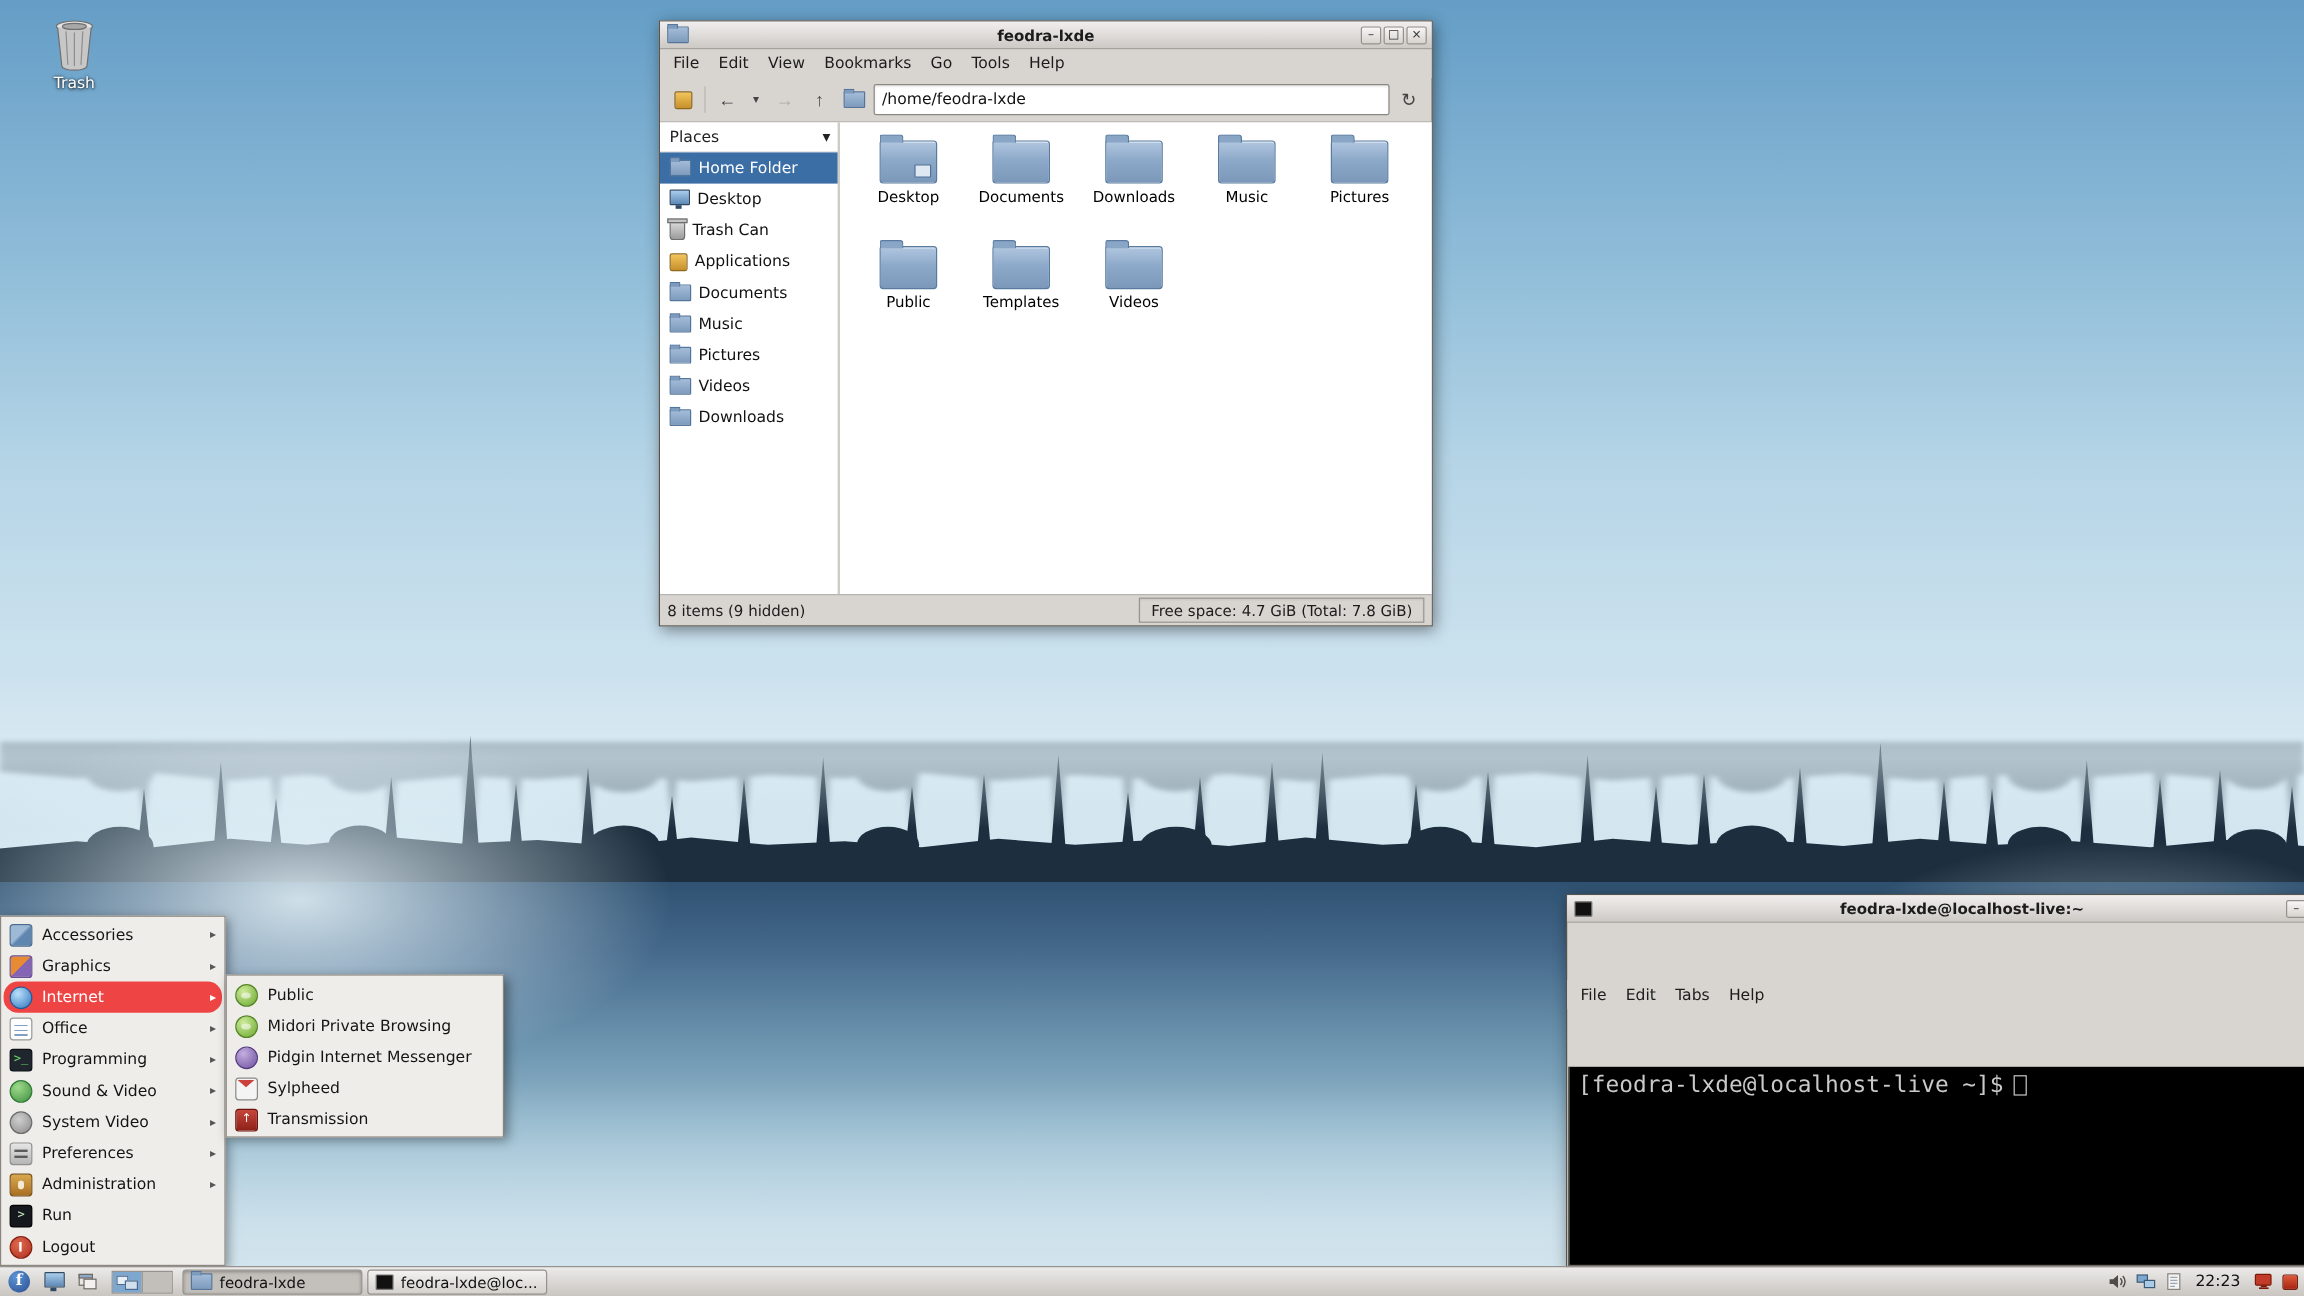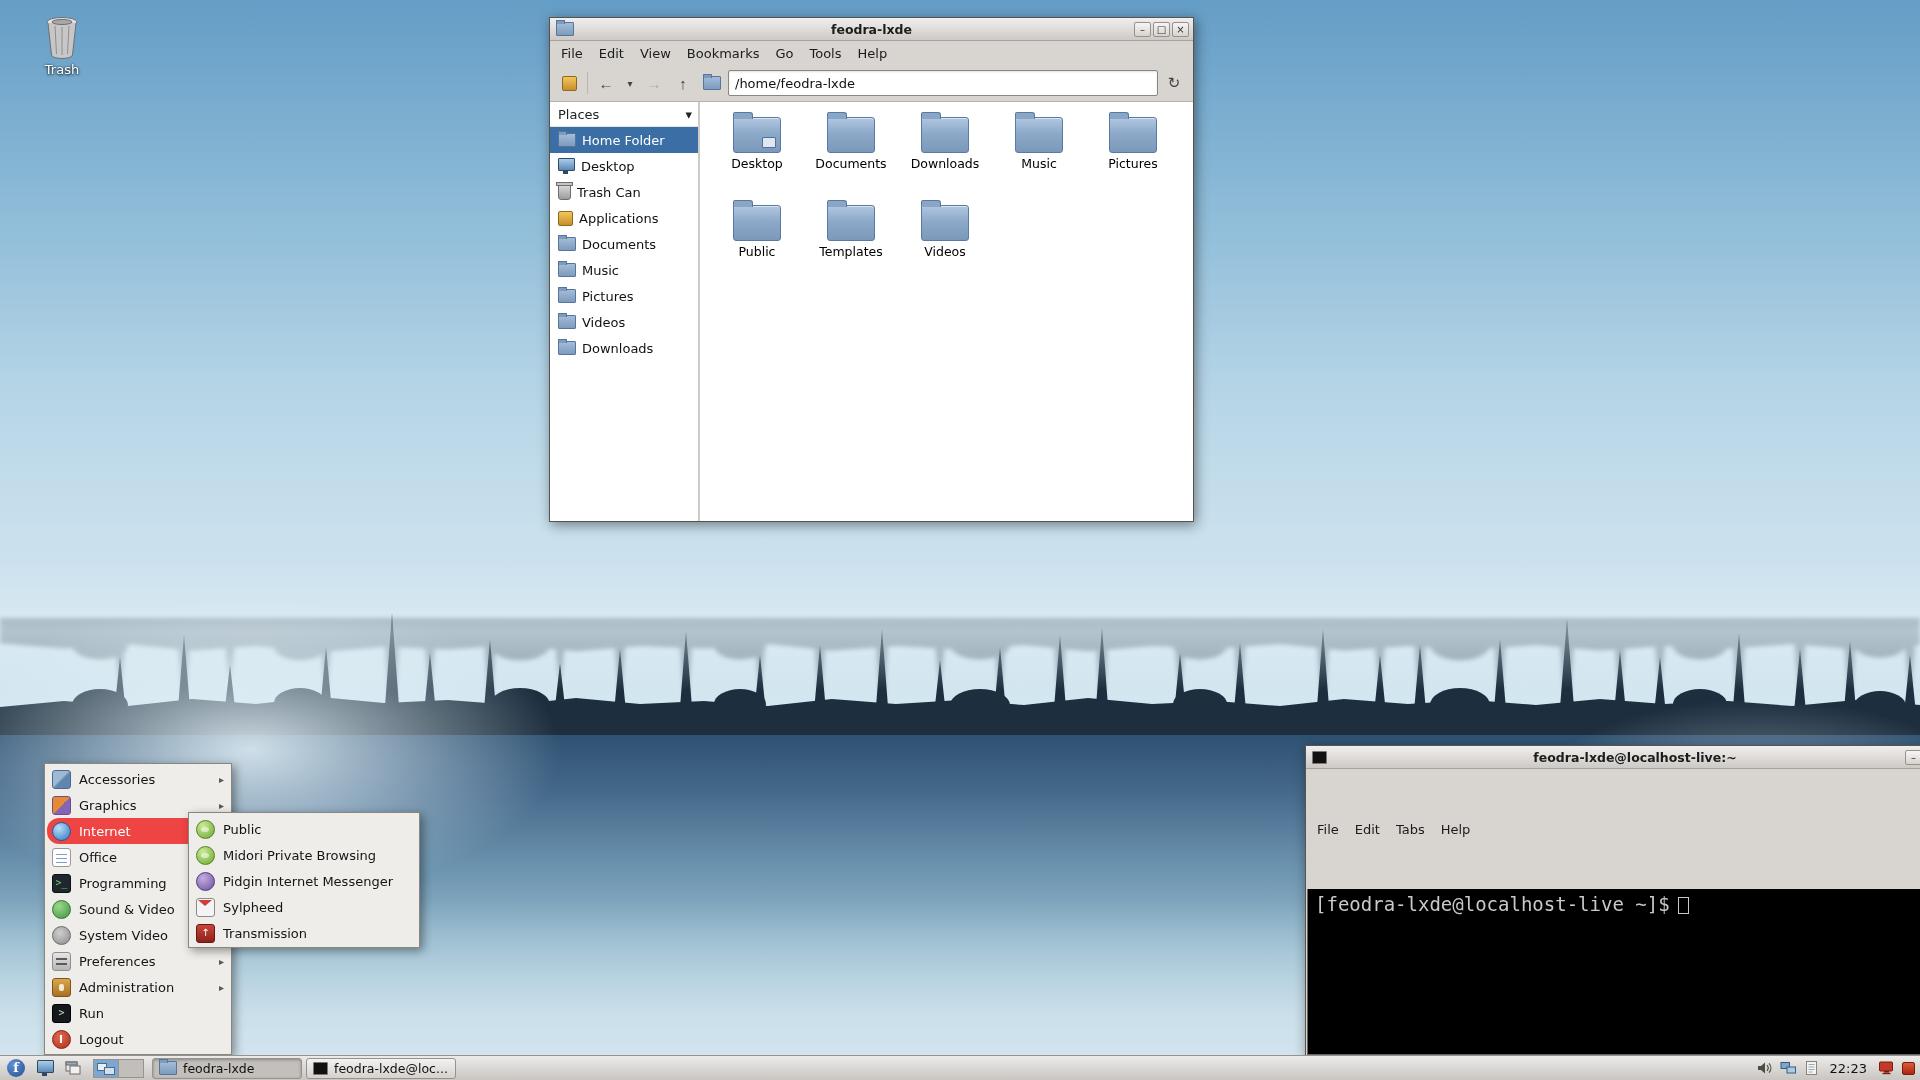--- a/index.html
+++ b/index.html
@@ -89,21 +89,21 @@
   .itermsq{display:inline-block;width:13px;height:11px;flex:none;background:#111;border:1px solid #777;border-radius:1px;}
 
   
   .term{left:1305px;top:745px;width:658px;height:310px;gap:48px;}
   .termbody{flex:1;background:#000;border:1px solid #6a6661;border-top:none;margin:0 1px 1px;
     font-family:"DejaVu Sans Mono","Liberation Mono",monospace;font-size:19px;color:#c9c9c9;padding:4px 7px;}
   .cursorbox{display:inline-block;width:9px;height:15px;border:1px solid #c9c9c9;vertical-align:-3px;margin-left:8px;}
 
   
   .startmenu{position:absolute;left:0;top:763px;width:188px;height:292px;background:#efedea;border:1px solid #8a8680;
-    box-shadow:3px 3px 9px rgba(0,0,0,.4);padding:2px;z-index:30;box-sizing:border-box;margin-left:44px;}
+    box-shadow:3px 3px 9px rgba(0,0,0,.4);padding:2px;z-index:30;box-sizing:border-box;}
   .smenu-item{height:26px;display:flex;align-items:center;gap:8px;padding:0 5px;color:#141414;white-space:nowrap;}
   .smenu-item.hl{background:#ef4444;color:#fff;border-radius:12px;}
   .smenu-item .arrow{margin-left:auto;font-size:10px;color:#555;}
   .smenu-item.hl .arrow{color:#fff;}
   .submenu{position:absolute;left:188px;top:812px;width:232px;height:136px;background:#efedea;border:1px solid #8a8680;
     box-shadow:3px 3px 9px rgba(0,0,0,.4);padding:3px 2px;z-index:31;box-sizing:border-box;}
 
   .mic{width:17px;height:17px;flex:none;display:inline-flex;align-items:center;justify-content:center;
     border-radius:3px;font-size:11px;color:#fff;line-height:1;}
   .mic-accessories{background:linear-gradient(135deg,#9db9d6 45%,#5f86af 55%);border:1px solid #4a6b90;}
@@ -321,20 +321,24 @@
         </div>
         <div class="ditem">
           <span class="bfolder"></span>
           <span>Templates</span>
         </div>
         <div class="ditem">
           <span class="bfolder"></span>
           <span>Videos</span>
         </div>
       </div>
+    </div>
+    <div class="statusbar">
+      <span>8 items (9 hidden)</span>
+      <span class="statusbox">Free space: 4.7 GiB (Total: 7.8 GiB)</span>
     </div>
   </div>
 
   <div class="window term">
     <div class="titlebar">
       <span class="wicon itermsq"></span>
       <span class="wtitle">feodra-lxde@localhost-live:~</span>
       <span class="winbtns">
         <button class="winbtn">–</button>
         <button class="winbtn">□</button>

